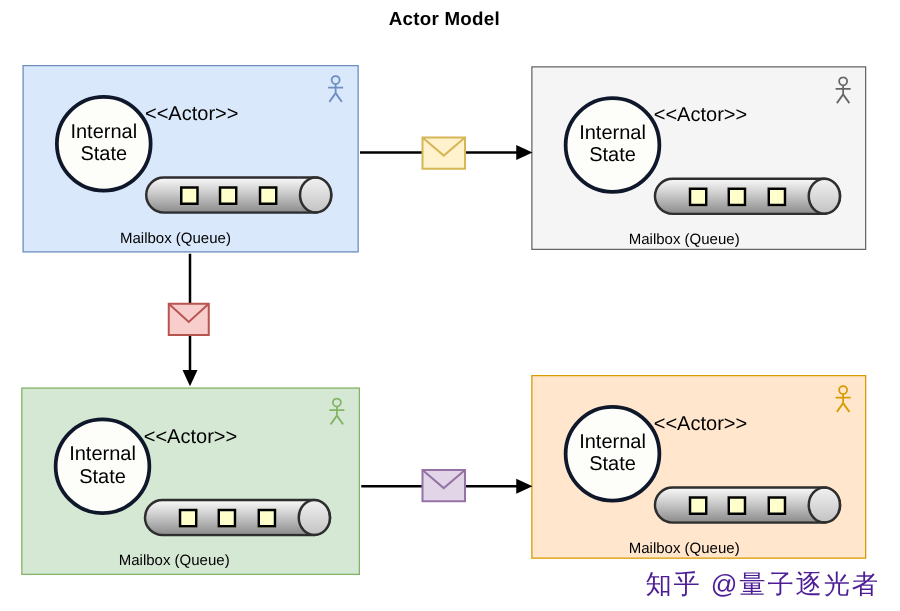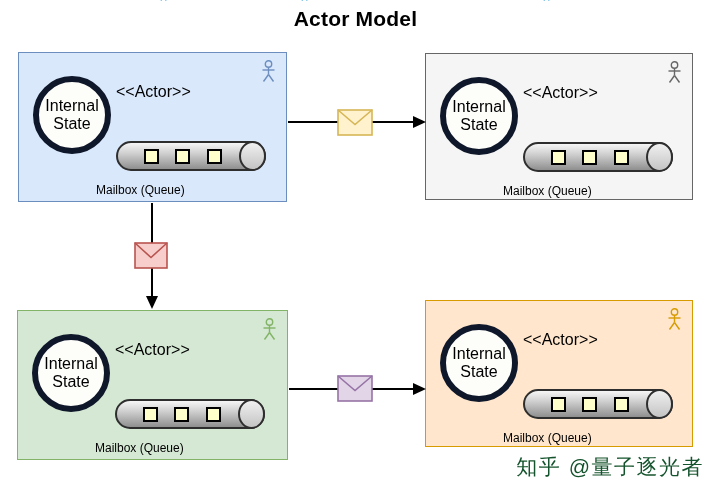--- a/index.html
+++ b/index.html
@@ -10,21 +10,21 @@
     overflow: hidden;
     background: #ffffff;
     font-family: "Liberation Sans", sans-serif;
     color: #000;
   }
 
   .title {
     position: absolute;
     left: 0; top: 7px; width: 711px;
     text-align: center;
-    font-size: 21px;
+    font-size: 15px;
     font-weight: bold;
     letter-spacing: 0.2px;
   }
 
   .top-mark {
     position: absolute;
     top: -4px;
     font-size: 11px;
     font-weight: bold;
     color: #5db4e0;
@@ -33,24 +33,24 @@
 
   .actor-box {
     position: absolute;
     box-sizing: border-box;
     border: 1.5px solid #666;
     background: #f5f5f5;
   }
 
   .state-circle {
     position: absolute;
-    left: 14px; top: 23px;
+    left: 25px; top: 23px;
     width: 78px; height: 78px;
     box-sizing: border-box;
-    border: 6px solid #0f172a;
+    border: 3px solid #0f172a;
     border-radius: 50%;
     background: #fdfdfa;
     display: flex;
     align-items: center;
     justify-content: center;
   }
   .state-circle span {
     font-size: 16px;
     line-height: 1.12;
     text-align: center;
@@ -113,21 +113,21 @@
   .edge-line { stroke: #000; stroke-width: 2; }
   .arrow-head { fill: #000; stroke: none; }
   .envelope rect { stroke-width: 1.6; }
   .envelope path { fill: none; stroke-width: 1.6; }
 
   .watermark {
     position: absolute;
     right: 16px; top: 453px;
     font-size: 21px;
     letter-spacing: 1.5px;
-    color: #14532d;
+    color: #4c1d95;
   }
 </style>
 </head>
 <body>
 
 <div id="canvas">
 
   <span class="top-mark" style="left:160px">''</span>
   <span class="top-mark" style="left:301px">''</span>
   <span class="top-mark" style="left:543px">''</span>

